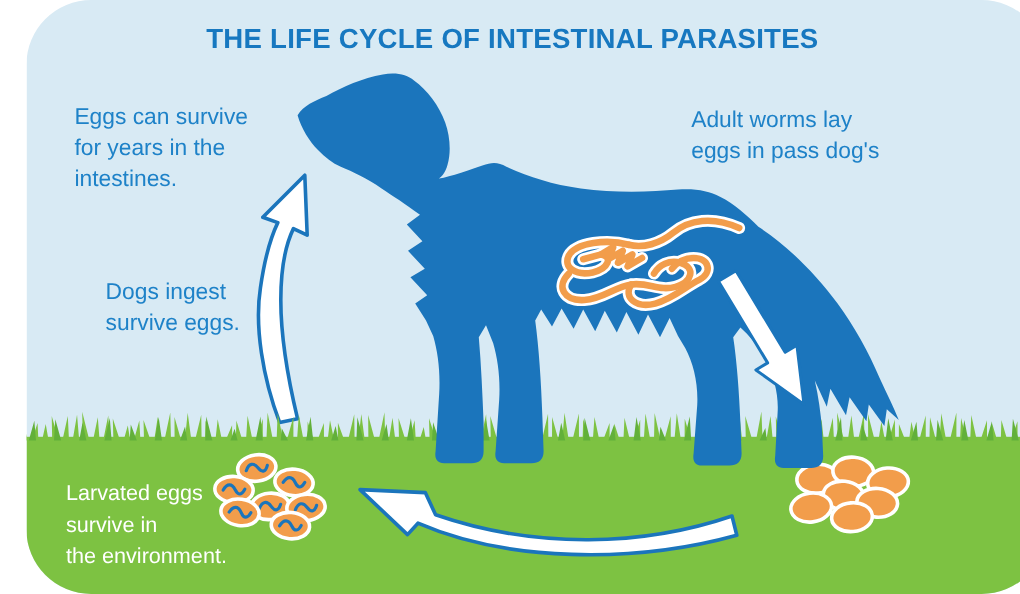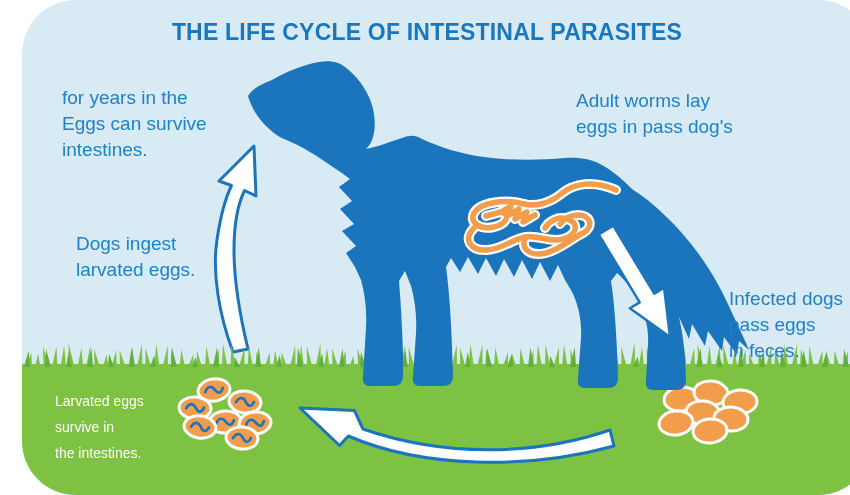--- a/index.html
+++ b/index.html
@@ -11,24 +11,24 @@
   .scene{position:absolute;left:0;top:0;}
   .page-title{
     position:absolute;left:0;top:19px;width:810px;
     text-align:center;font-weight:bold;font-size:23px;
     letter-spacing:0.2px;color:#1778c0;
   }
   .label{position:absolute;font-size:19px;line-height:26px;color:#1e82c8;}
   .label span{display:block;}
   .label.on-grass{color:#ffffff;}
   #lbl-eggs-survive{left:40px;top:85px;}
-  #lbl-dogs-ingest{left:54px;top:231px;}
+  #lbl-dogs-ingest{left:66px;top:231px;}
   #lbl-adult-worms{left:554px;top:88px;}
   #lbl-infected-dogs{left:707px;top:286px;}
-  #lbl-larvated-eggs{left:33px;top:388px;font-size:14px;line-height:26px;}
+  #lbl-larvated-eggs{left:33px;top:398px;font-size:18px;line-height:26px;}
 </style>
 </head>
 <body>
 
 <div class="stage">
 
   <svg class="scene" width="850" height="495" viewBox="0 0 850 495">
 
     <rect x="0" y="0" width="850" height="495" fill="#d8eaf4"></rect>
 
@@ -150,40 +150,35 @@
       </g>
     </g>
 
     <path d="M 591.3,225.6 L 632.3,293.6 L 642.1,287.7 L 648,337
              L 607.9,308.3 L 617.7,302.4 L 576.7,234.4 Z" fill="#ffffff" stroke="#1b75bc" stroke-width="2.5" stroke-linejoin="round"></path>
   </svg>
 
   <div class="page-title">THE LIFE CYCLE OF INTESTINAL PARASITES</div>
 
   <div class="label" id="lbl-eggs-survive">
+    <span>Eggs can survive</span>
     <span>for years in the</span>
-    <span>Eggs can survive</span>
     <span>intestines.</span>
   </div>
 
   <div class="label" id="lbl-dogs-ingest">
     <span>Dogs ingest</span>
-    <span>larvated eggs.</span>
+    <span>survive eggs.</span>
   </div>
 
   <div class="label" id="lbl-adult-worms">
     <span>Adult worms lay</span>
     <span>eggs in pass dog's</span>
   </div>
 
-  <div class="label" id="lbl-infected-dogs">
-    <span>Infected dogs</span>
-    <span>pass eggs</span>
-    <span>in feces.</span>
-  </div>
 
   <div class="label on-grass" id="lbl-larvated-eggs">
     <span>Larvated eggs</span>
     <span>survive in</span>
-    <span>the intestines.</span>
+    <span>the environment.</span>
   </div>
 
 </div>
 
 </body></html>

